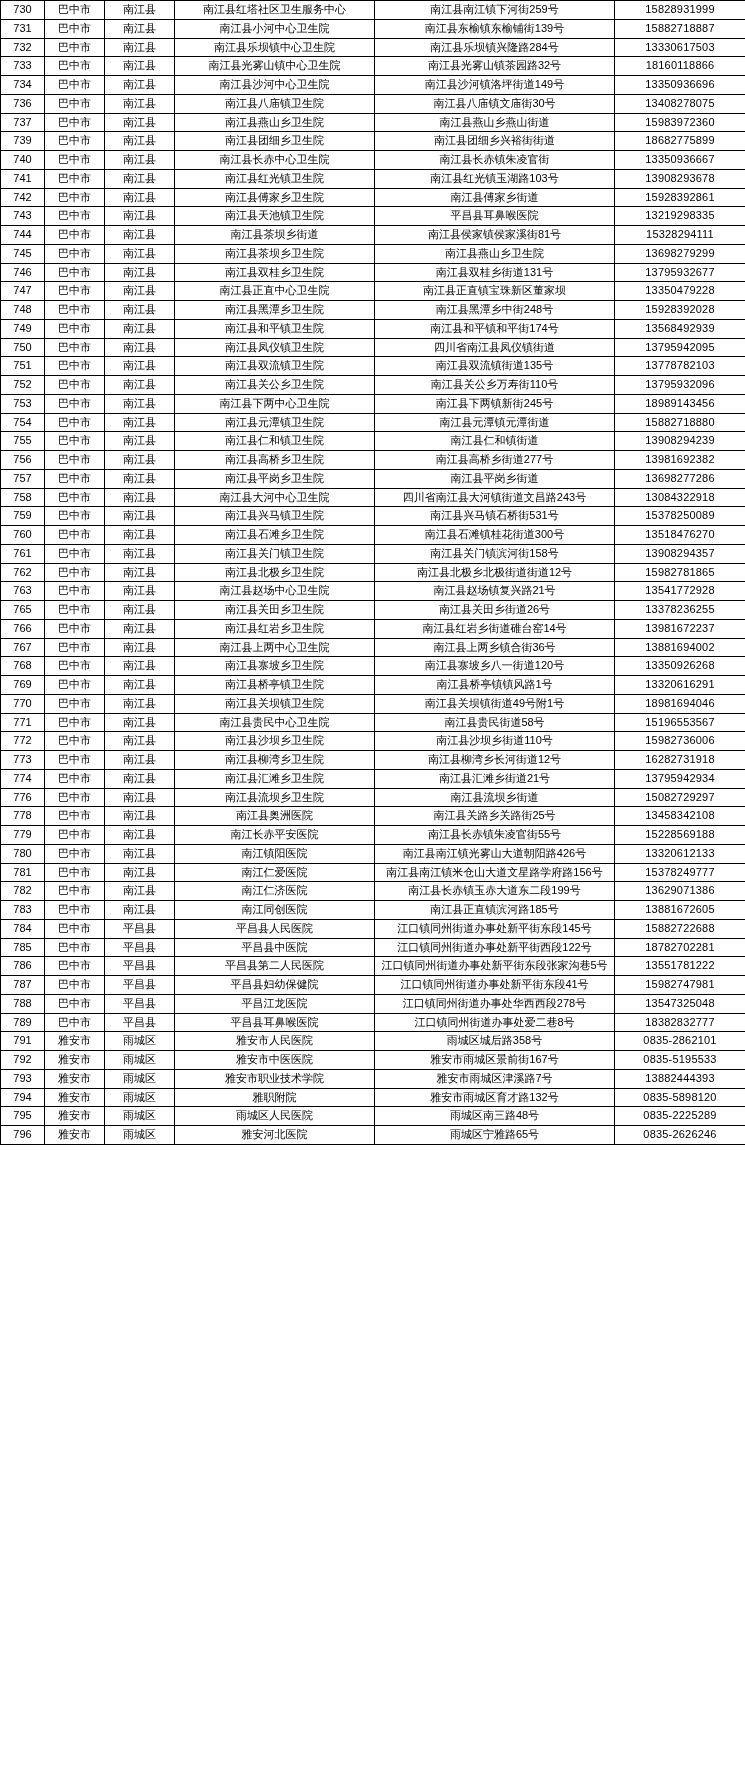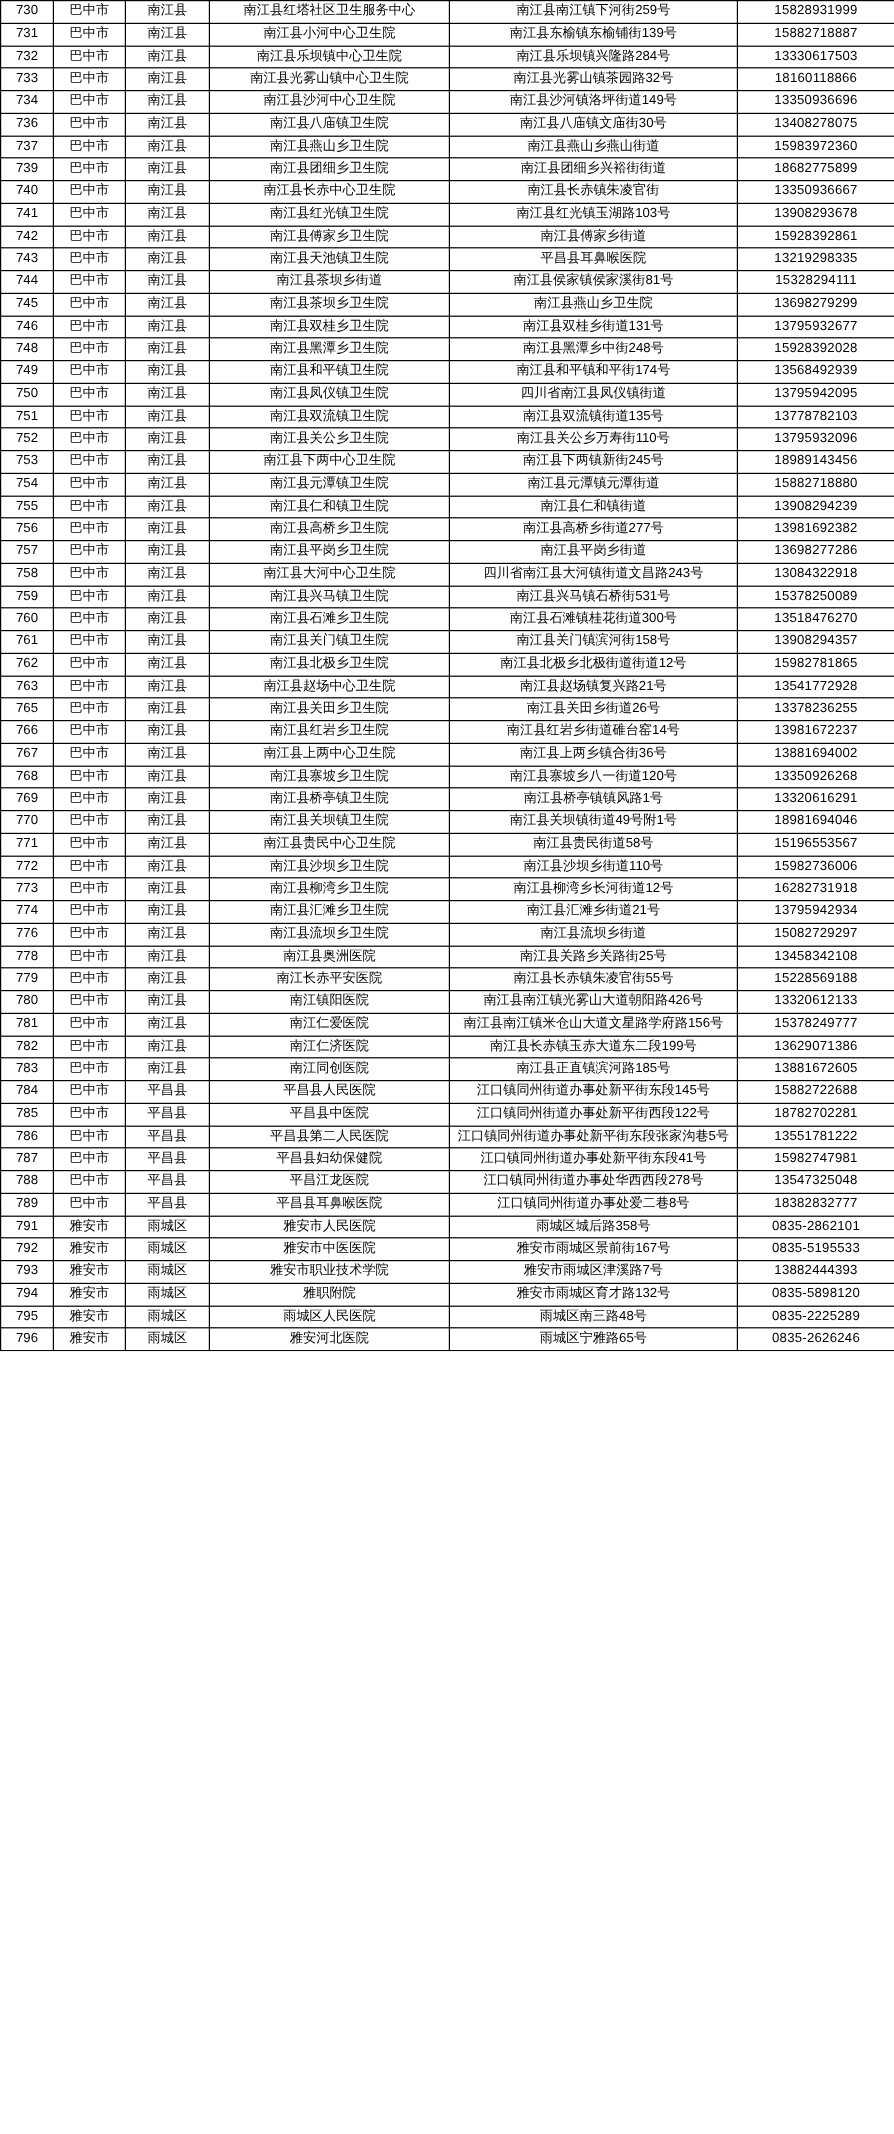--- a/index.html
+++ b/index.html
@@ -174,20 +174,28 @@
         </tr>
         <tr>
           <td class="idx">746</td>
           <td class="city">巴中市</td>
           <td class="county">南江县</td>
           <td class="inst">南江县双桂乡卫生院</td>
           <td class="addr">南江县双桂乡街道131号</td>
           <td class="phone">13795932677</td>
         </tr>
         <tr>
+          <td class="idx">747</td>
+          <td class="city">巴中市</td>
+          <td class="county">南江县</td>
+          <td class="inst">南江县正直中心卫生院</td>
+          <td class="addr">南江县正直镇宝珠新区董家坝</td>
+          <td class="phone">13350479228</td>
+        </tr>
+        <tr>
           <td class="idx">748</td>
           <td class="city">巴中市</td>
           <td class="county">南江县</td>
           <td class="inst">南江县黑潭乡卫生院</td>
           <td class="addr">南江县黑潭乡中街248号</td>
           <td class="phone">15928392028</td>
         </tr>
         <tr>
           <td class="idx">749</td>
           <td class="city">巴中市</td>

